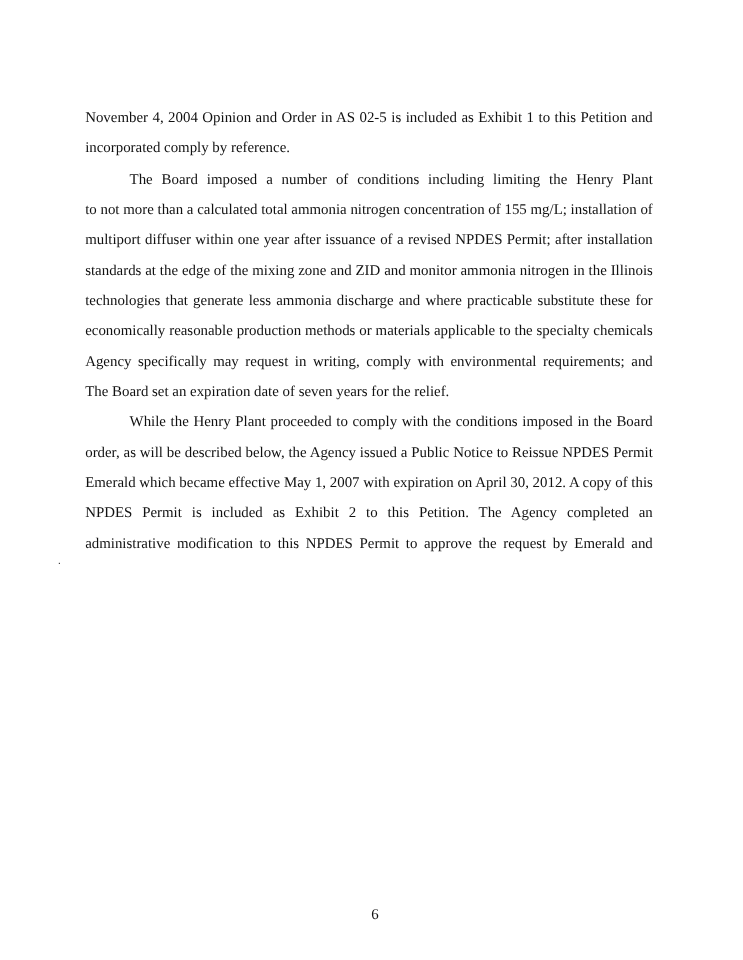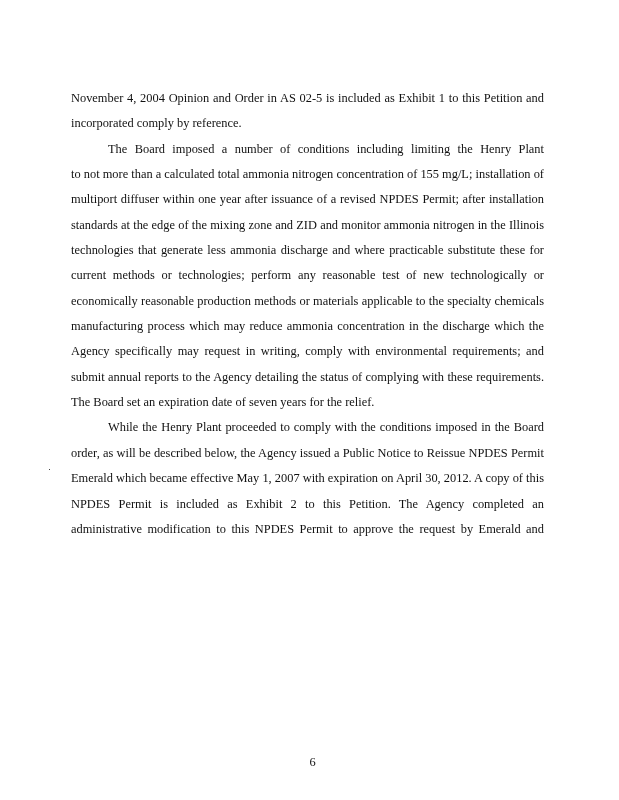--- a/index.html
+++ b/index.html
@@ -68,25 +68,22 @@
 
 <div class="page">
   <div class="body-text">
     <span class="line justify">November 4, 2004 Opinion and Order in AS 02-5 is included as Exhibit 1 to this Petition and is</span>
     <span class="line">incorporated comply by reference.</span>
     <span class="line justify indent">The Board imposed a number of conditions including limiting the Henry Plant discharge</span>
     <span class="line justify">to not more than a calculated total ammonia nitrogen concentration of 155 mg/L; installation of a</span>
     <span class="line justify">multiport diffuser within one year after issuance of a revised NPDES Permit; after installation of</span>
     <span class="line justify">standards at the edge of the mixing zone and ZID and monitor ammonia nitrogen in the Illinois</span>
     <span class="line justify">technologies that generate less ammonia discharge and where practicable substitute these for the</span>
-    <span class="line justify">current methods or technologies; perform any reasonable test of new technologically or</span>
     <span class="line justify">economically reasonable production methods or materials applicable to the specialty chemicals</span>
-    <span class="line justify">manufacturing process which may reduce ammonia concentration in the discharge which the</span>
     <span class="line justify">Agency specifically may request in writing, comply with environmental requirements; and</span>
-    <span class="line justify">submit annual reports to the Agency detailing the status of complying with these requirements.</span>
     <span class="line">The Board set an expiration date of seven years for the relief.</span>
     <span class="line justify indent">While the Henry Plant proceeded to comply with the conditions imposed in the Board</span>
     <span class="line justify">order, as will be described below, the Agency issued a Public Notice to Reissue NPDES Permit</span>
     <span class="line justify">Emerald which became effective May 1, 2007 with expiration on April 30, 2012.  A copy of this</span>
     <span class="line justify">NPDES Permit is included as Exhibit 2 to this Petition.  The Agency completed an</span>
     <span class="line justify">administrative modification to this NPDES Permit to approve the request by Emerald and</span>
   </div>
 
   <div class="stray-dot"></div>
 

